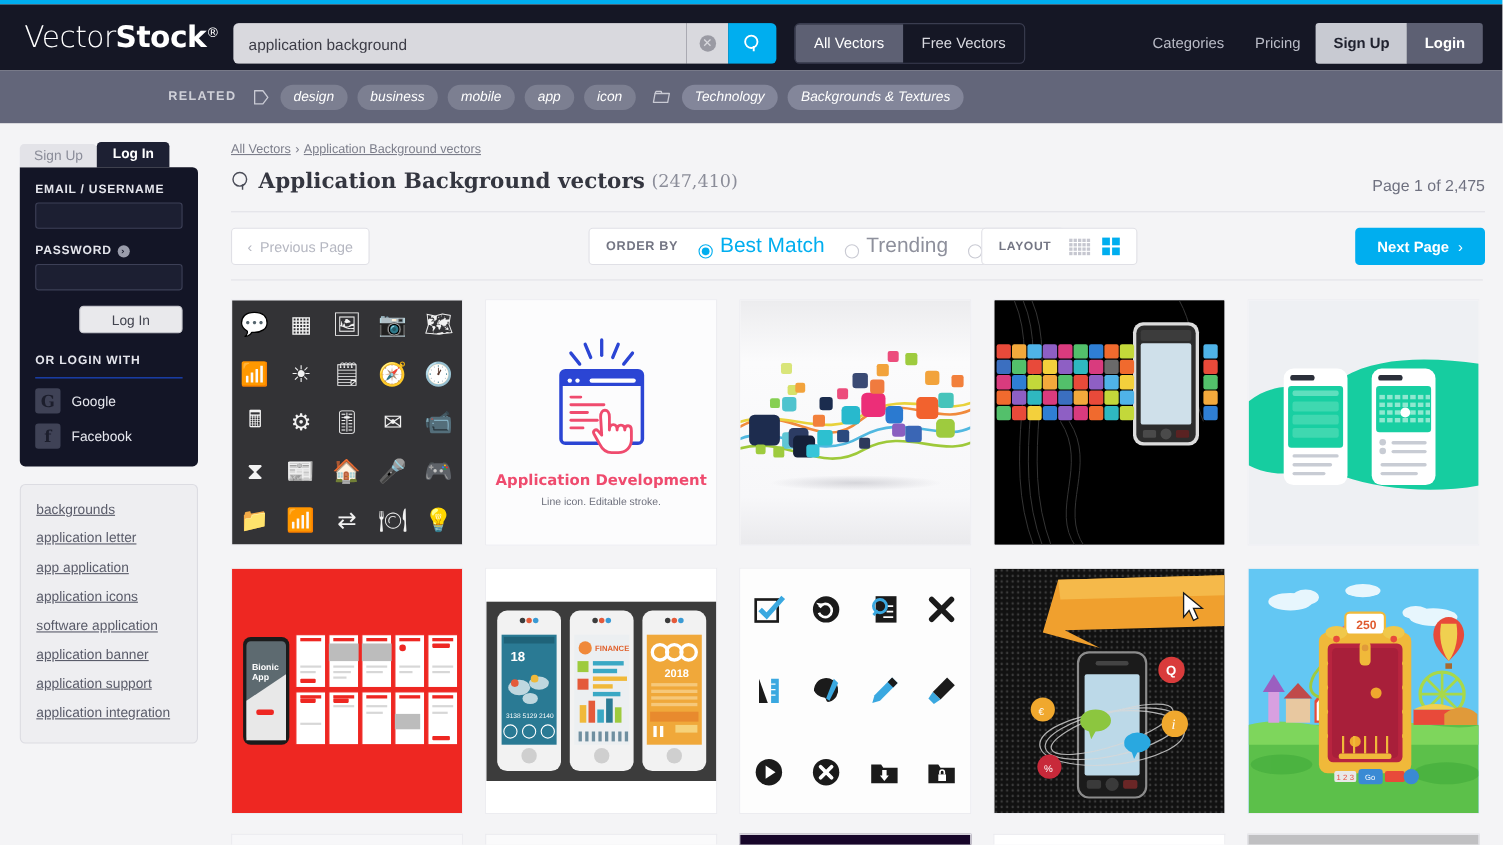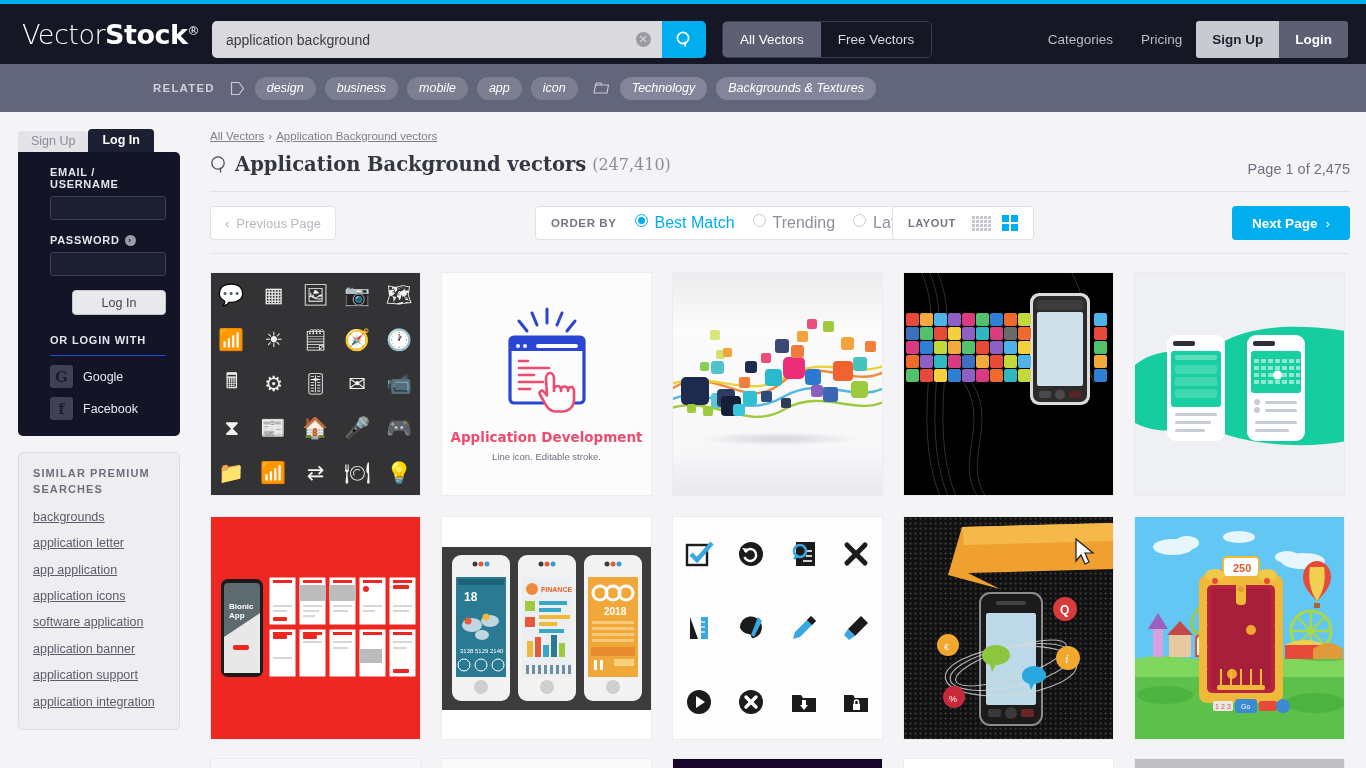--- a/index.html
+++ b/index.html
@@ -118,21 +118,21 @@
     padding: 3px 13px 4px 13px; font-size: 12.5px;
     border-radius: 4px 4px 0 0; cursor: pointer;
   }
   .auth-tab.inactive { background: #e3e3e8; color: #8b8d99; }
   .auth-tab.active {
     background: #1d2033; color: #ffffff; font-weight: bold;
     padding: 4px 14px 5px 14px;
   }
   .auth-box {
     background: #131526; border-radius: 0 5px 5px 5px;
-    padding: 14px 14px 16px 32px;
+    padding: 14px 14px 16px 14px;
   }
   .field-label {
     color: #e4e5ec; font-size: 11px; font-weight: bold;
     letter-spacing: 0.7px; margin-bottom: 6px;
     display: flex; align-items: center;
   }
   .help-dot {
     display: inline-block; width: 11px; height: 11px; border-radius: 50%;
     background: #9a9cab; color: #131526; font-size: 8px; line-height: 11px;
     text-align: center; margin-left: 5px; font-family: "DejaVu Sans", sans-serif;
@@ -222,22 +222,22 @@
   .orderby {
     position: absolute; left: 325px; height: 34px;
     border: 1px solid #e0e0e6; border-radius: 4px; background: #ffffff;
     display: flex; align-items: center; padding: 0 15px;
   }
   .ob-label {
     font-size: 11.5px; color: #747684; font-weight: bold; letter-spacing: 0.6px;
     margin-right: 18px;
   }
   .radio-item {
-    display: flex; align-items: flex-start; margin-right: 18px; cursor: pointer;
-    font-size: 16px; color: #8e909c;
+    display: flex; align-items: flex-end; margin-right: 18px; cursor: pointer;
+    font-size: 19px; color: #8e909c;
   }
   .radio-item:last-child { margin-right: 0; }
   .radio-item.sel { color: #00aeef; }
   .radio {
     width: 13px; height: 13px; border-radius: 50%;
     border: 1px solid #c9cad3; margin-right: 7px;
     display: flex; align-items: center; justify-content: center;
   }
   .radio.on { border-color: #00aeef; }
   .radio.on::after {
@@ -427,21 +427,20 @@
       <span class="social-ico g">G</span>
       <span class="social-name">Google</span>
     </div>
     <div class="social-row">
       <span class="social-ico f">f</span>
       <span class="social-name">Facebook</span>
     </div>
   </div>
 
   <div class="sps-box">
-    <div class="sps-title">SIMILAR PREMIUM SEARCHES</div>
     <a class="sps-link">backgrounds</a>
     <a class="sps-link">application letter</a>
     <a class="sps-link">app application</a>
     <a class="sps-link">application icons</a>
     <a class="sps-link">software application</a>
     <a class="sps-link">application banner</a>
     <a class="sps-link">application support</a>
     <a class="sps-link">application integration</a>
   </div>
 </div>

